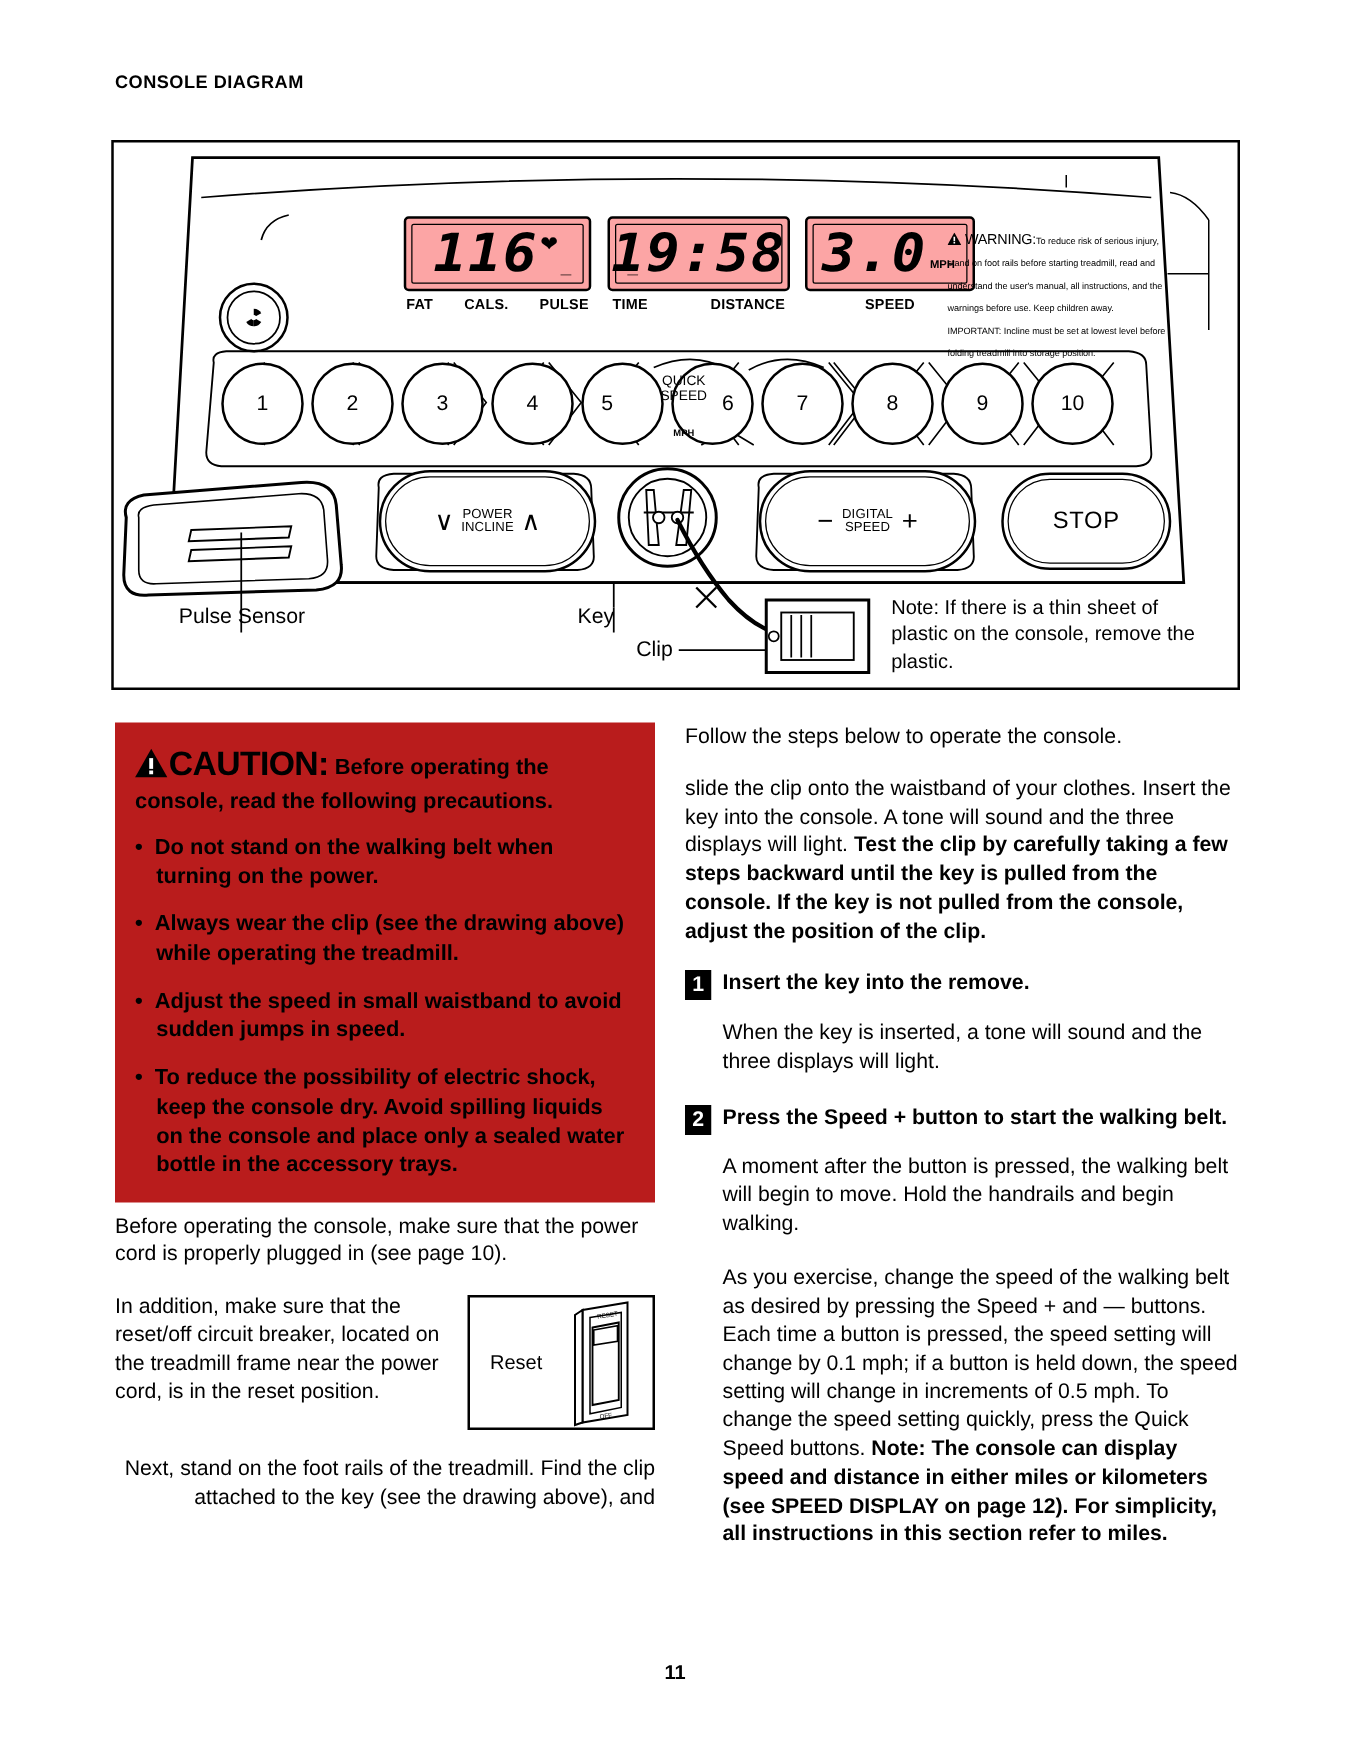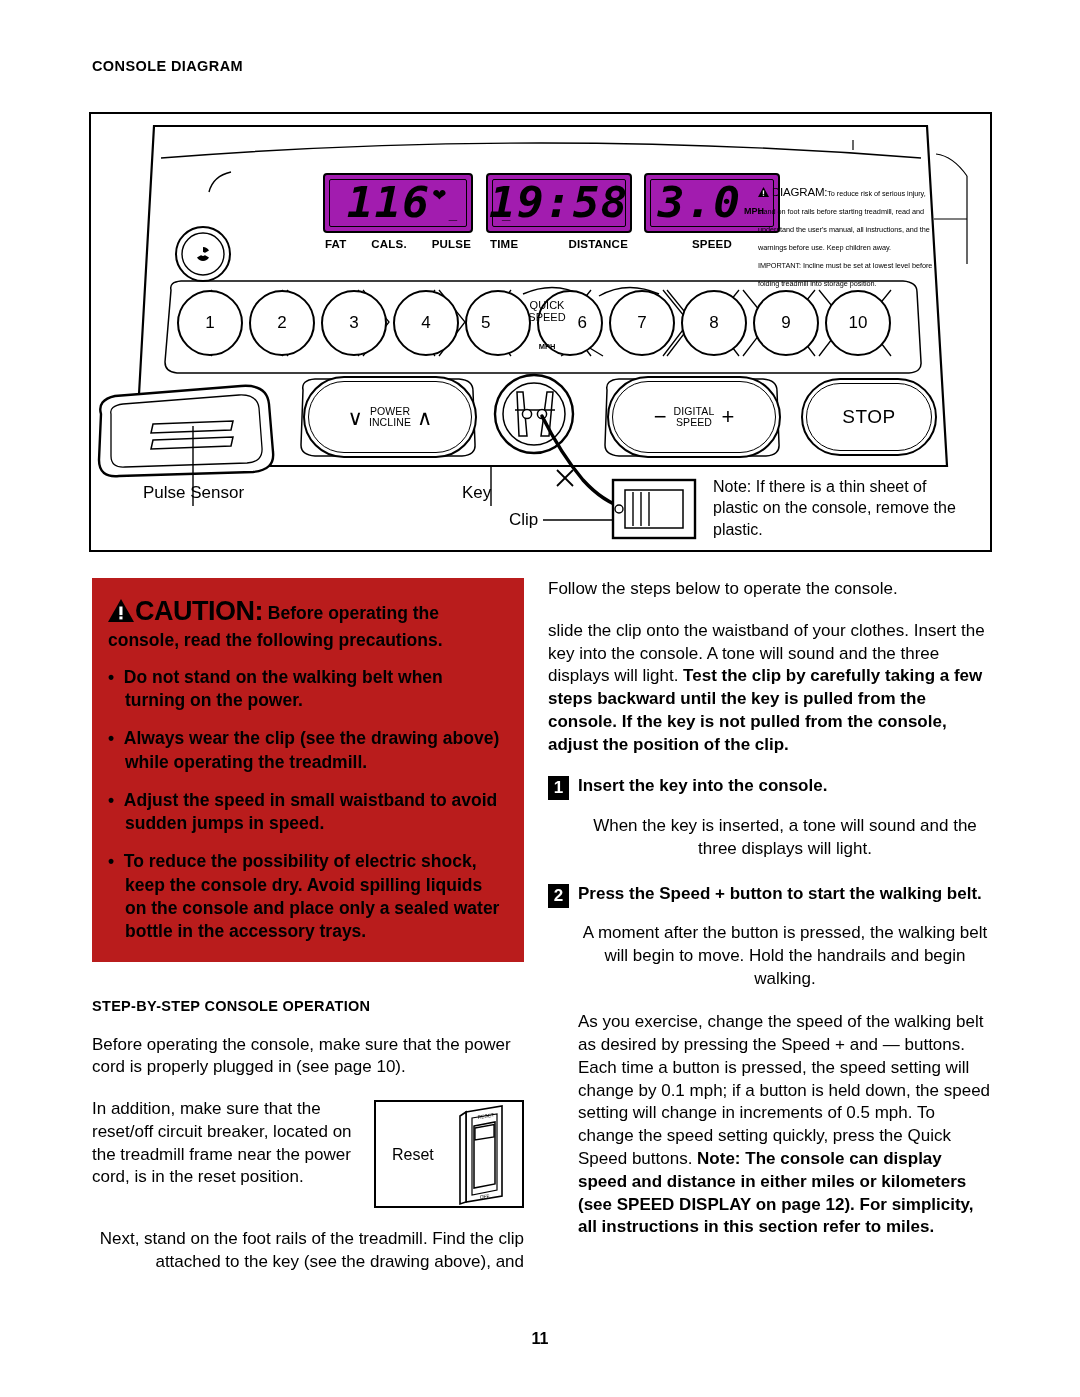--- a/index.html
+++ b/index.html
@@ -32,21 +32,21 @@
     border: 2px solid #000;
     background: #fff;
     overflow: hidden;
   }
 
   .svg-layer { position: absolute; left: 0; top: 0; }
 
   
   .lcd {
     position: absolute;
-    background: #a21caf;
+    background: #fca5a5;
     border: 2px solid #000;
     border-radius: 4px;
   }
   .lcd-inner {
     position: absolute;
     left: 4px; top: 4px; right: 4px; bottom: 4px;
     border: 1.5px solid #000;
     border-radius: 2px;
     display: flex;
     align-items: center;
@@ -231,21 +231,20 @@
   .step-title {
     font-weight: bold;
     font-size: 17px;
     line-height: 1.33;
     margin: 0;
   }
   .step-body {
     font-size: 17px;
     line-height: 1.34;
     margin: 17px 0 0 0;
-    text-align: center;
   }
 
   
   #page-number {
     position: absolute;
     left: 0; right: 0;
     top: 1330px;
     text-align: center;
     font-size: 16px;
     font-weight: bold;
@@ -396,21 +395,21 @@
     <span>SPEED</span>
   </div>
 
   <div id="warning-decal">
     <span class="wtitle">
       <svg width="11" height="10" viewBox="0 0 11 10" style="vertical-align:-1px;">
         <path d="M5.5 0 L11 10 L0 10 Z" fill="#000"></path>
         <rect x="4.8" y="3.4" width="1.3" height="3.6" fill="#fff"></rect>
         <rect x="4.8" y="7.6" width="1.3" height="1.2" fill="#fff"></rect>
       </svg>
-    </span><span class="wtitle">DIAGRAM:</span><span class="wbody">To reduce risk of serious injury, stand on foot rails before starting treadmill, read and understand the user's manual, all instructions, and the warnings before use. Keep children away.  IMPORTANT: Incline must be set at lowest level before folding treadmill into storage position.</span>
+    </span><span class="wtitle">WARNING:</span><span class="wbody">To reduce risk of serious injury, stand on foot rails before starting treadmill, read and understand the user's manual, all instructions, and the warnings before use. Keep children away.  IMPORTANT: Incline must be set at lowest level before folding treadmill into storage position.</span>
   </div>
 
   <div class="num-btn" style="left:86px; top:176px; width:66px; height:66px;">
     <span>1</span>
   </div>
   <div class="num-btn" style="left:158px; top:176px; width:66px; height:66px;">
     <span>2</span>
   </div>
   <div class="num-btn" style="left:230px; top:176px; width:66px; height:66px;">
     <span>3</span>
@@ -487,21 +486,20 @@
       </span><span class="big">CAUTION:</span><span> Before operating the console, read the following precautions.</span>
     </p>
     <ul class="caution-list">
       <li>Do not stand on the walking belt when turning on the power.</li>
       <li>Always wear the clip (see the drawing above) while operating the treadmill.</li>
       <li>Adjust the speed in small waistband to avoid sudden jumps in speed.</li>
       <li>To reduce the possibility of electric shock, keep the console dry. Avoid spilling liquids on the console and place only a sealed water bottle in the accessory trays.</li>
     </ul>
   </div>
 
-  <div class="sub-heading">STEP-BY-STEP CONSOLE OPERATION</div>
 
   <p class="body">Before operating the console, make sure that the power cord is properly plugged in (see page 10).</p>
 
   <div id="reset-wrap">
     <div id="reset-figure">
       <span class="reset-text">Reset</span>
       <svg style="position:absolute; right:4px; top:2px;" width="78" height="102" viewBox="0 0 78 102">
 
         <path d="M 26 8 L 62 2 L 62 92 L 26 98 Z" fill="#fff" stroke="#000" stroke-width="1.6"></path>
         <path d="M 26 8 L 20 12 L 20 100 L 26 98 Z" fill="#fff" stroke="#000" stroke-width="1.6"></path>
@@ -522,21 +520,21 @@
 </div>
 
 <div id="col-right">
 
   <p class="body">Follow the steps below to operate the console.</p>
 
   <p class="body"><span>slide the clip onto the waistband of your clothes. Insert the key into the console. A tone will sound and the three displays will light. </span><span class="bold">Test the clip by carefully taking a few steps backward until the key is pulled from the console. If the key is not pulled from the console, adjust the position of the clip.</span></p>
 
   <div class="step">
     <div class="step-num">1</div>
-    <p class="step-title">Insert the key into the console.</p>
+    <p class="step-title">Insert the key into the remove.</p>
     <p class="step-body">When the key is inserted, a tone will sound and the three displays will light.</p>
   </div>
 
   <div class="step" style="margin-top:22px;">
     <div class="step-num">2</div>
     <p class="step-title">Press the Speed + button to start the walking belt.</p>
     <p class="step-body">A moment after the button is pressed, the walking belt will begin to move. Hold the handrails and begin walking.</p>
   </div>
 
   <p class="body" style="margin-top:21px; padding-left:30px;"><span>As you exercise, change the speed of the walking belt as desired by pressing the Speed + and — buttons. Each time a button is pressed, the speed setting will change by 0.1 mph; if a button is held down, the speed setting will change in increments of 0.5 mph. To change the speed setting quickly, press the Quick Speed buttons. </span><span class="bold">Note: The console can display speed and distance in either miles or kilometers (see SPEED DISPLAY on page 12). For simplicity, all instructions in this section refer to miles.</span></p>

